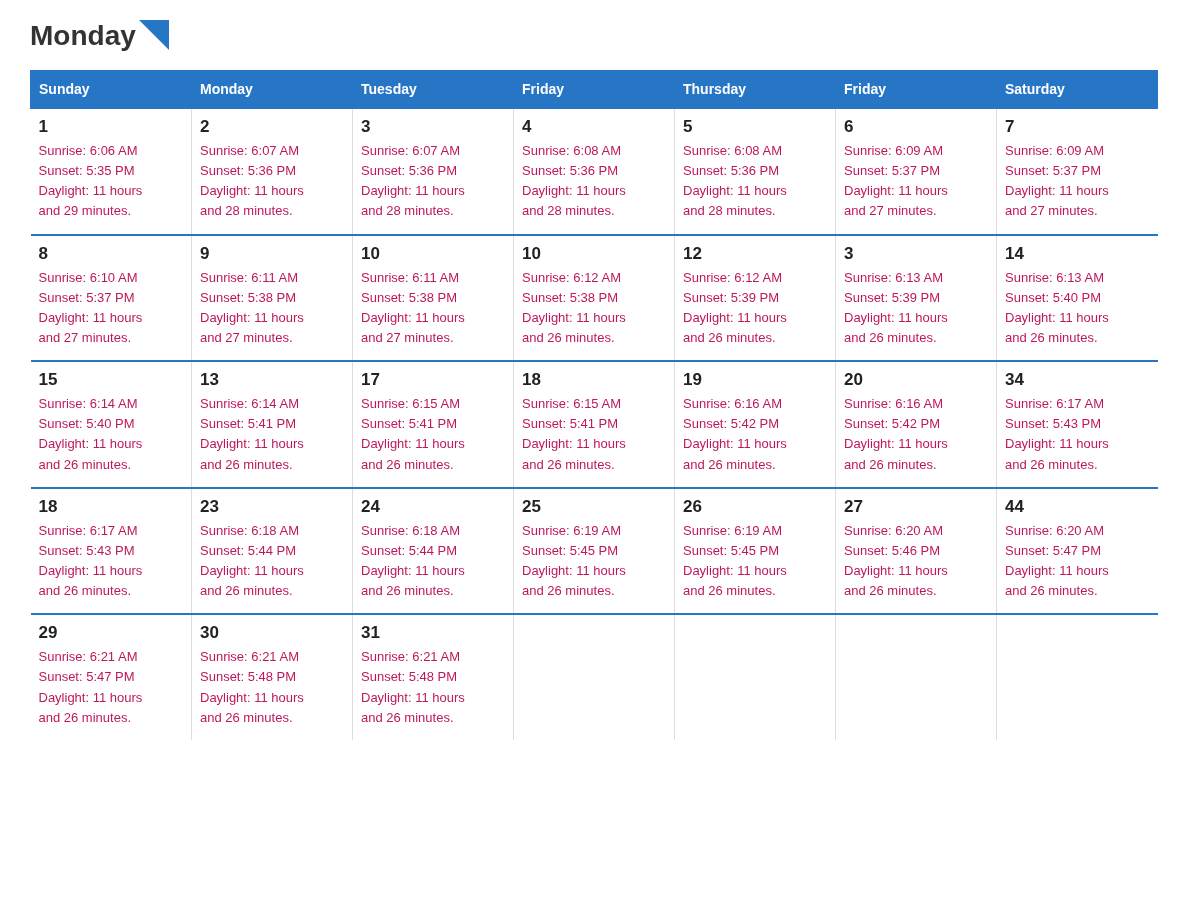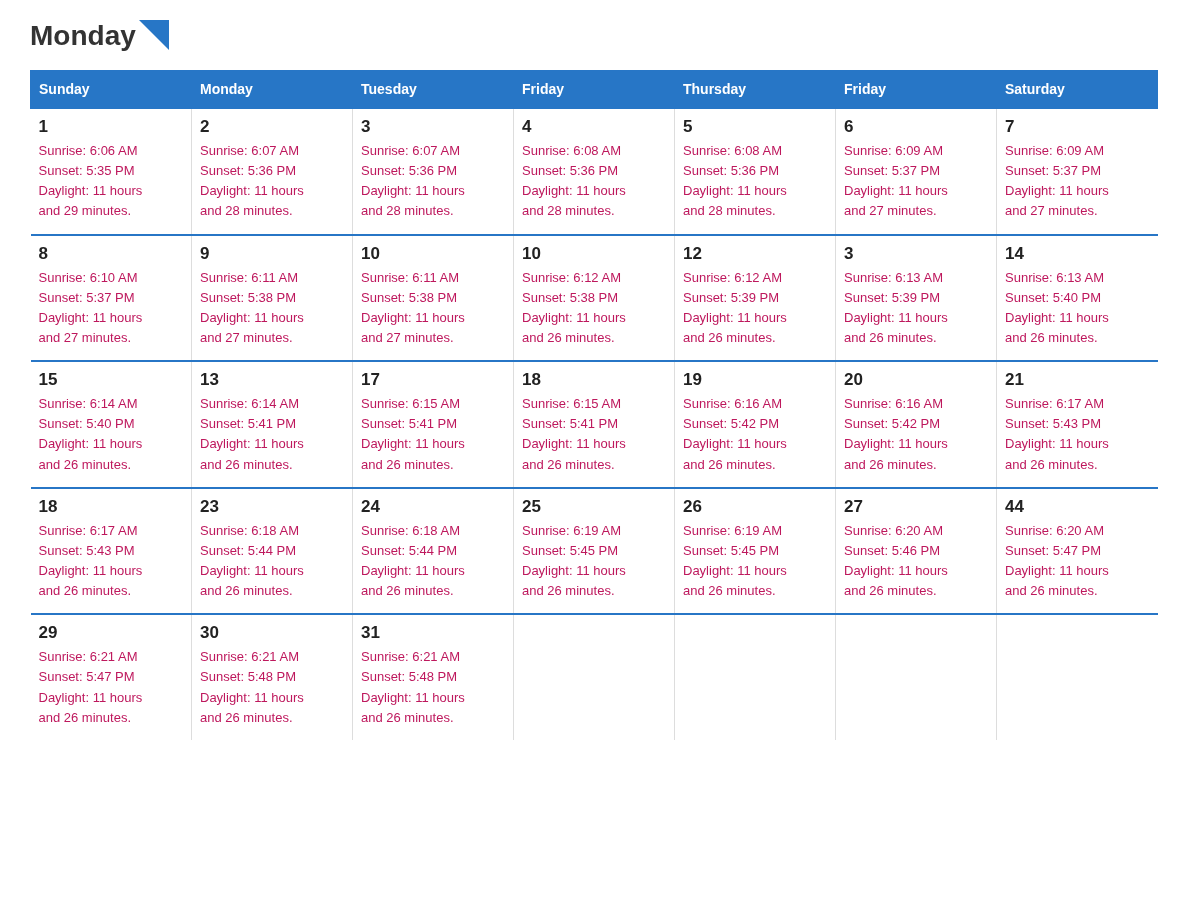--- a/index.html
+++ b/index.html
@@ -199,21 +199,21 @@
         </td>
         <td>
           <span class="day-number">19</span>
 <div class="day-info">Sunrise: 6:16 AM<br>Sunset: 5:42 PM<br>Daylight: 11 hours<br>and 26 minutes.</div>
         </td>
         <td>
           <span class="day-number">20</span>
 <div class="day-info">Sunrise: 6:16 AM<br>Sunset: 5:42 PM<br>Daylight: 11 hours<br>and 26 minutes.</div>
         </td>
         <td>
-          <span class="day-number">21</span>
+          <span class="day-number">34</span>
 <div class="day-info">Sunrise: 6:17 AM<br>Sunset: 5:43 PM<br>Daylight: 11 hours<br>and 26 minutes.</div>
         </td>
       </tr>
       <tr>
         <td>
           <span class="day-number">18</span>
 <div class="day-info">Sunrise: 6:17 AM<br>Sunset: 5:43 PM<br>Daylight: 11 hours<br>and 26 minutes.</div>
         </td>
         <td>
           <span class="day-number">23</span>

